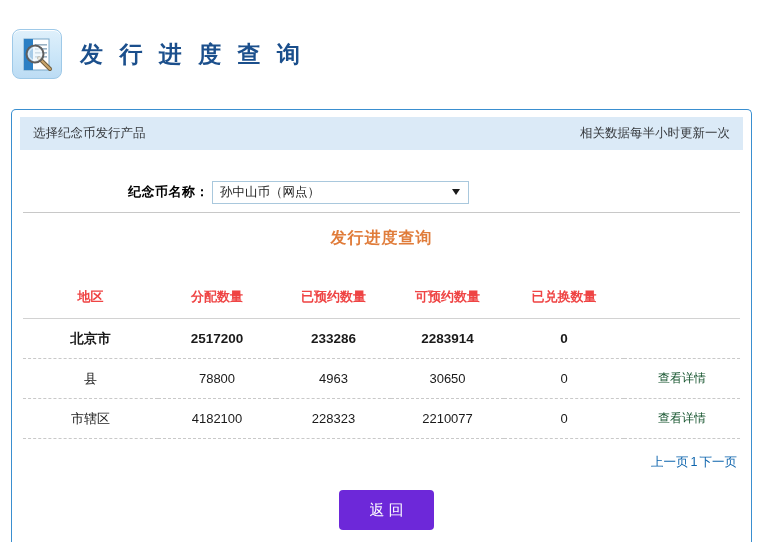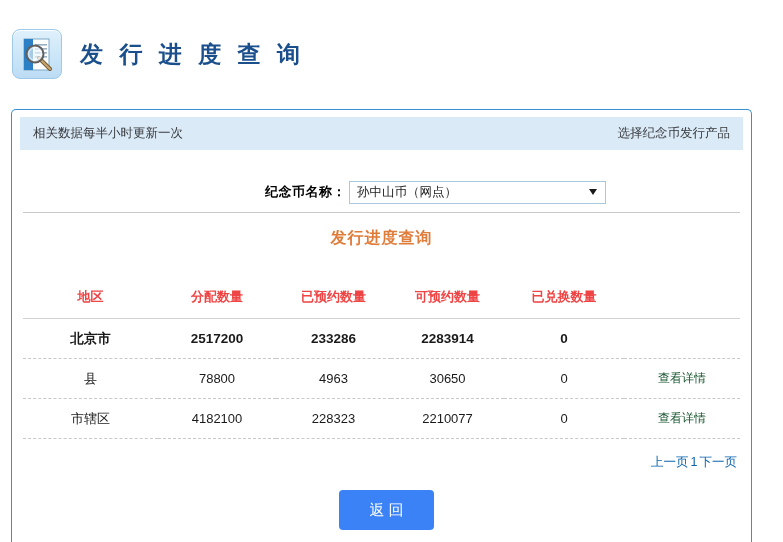--- a/index.html
+++ b/index.html
@@ -78,27 +78,26 @@
   }
   .panel-bar span {
     font-size: 12.5px;
     color: #36393d;
     white-space: nowrap;
   }
 
   
   .select-row {
     position: absolute;
-    left: 0;
+    left: 8px;
     top: 62px;
     width: 739px;
     height: 40px;
     display: flex;
     align-items: center;
-    justify-content: center;
   }
   .select-label {
     margin-left: 108px;
     font-size: 13px;
     font-weight: bold;
     color: #000000;
     white-space: nowrap;
     letter-spacing: 0.5px;
   }
   .select-box {
@@ -213,21 +212,21 @@
     margin: 0 2px;
   }
 
   
   .back-btn {
     position: absolute;
     left: 327px;
     top: 380px;
     width: 95px;
     height: 40px;
-    background: #3b82f6;
+    background: #6d28d9;
     border: none;
     border-radius: 4px;
     color: #ffffff;
     font-size: 15px;
     letter-spacing: 4px;
     font-family: "Liberation Sans", "DejaVu Sans", sans-serif;
     cursor: pointer;
     text-indent: 4px;
   }
 </style>
@@ -251,22 +250,22 @@
       <circle cx="22" cy="24" r="8.5" fill="#eaf4fb" fill-opacity="0.65" stroke="#5f5f5f" stroke-width="2"></circle>
       <circle cx="22" cy="24" r="6.3" fill="none" stroke="#ffffff" stroke-width="1" stroke-opacity="0.8"></circle>
     </svg>
   </div>
   <div class="page-title">发 行 进 度 查 询</div>
 </div>
 
 <div class="panel">
 
   <div class="panel-bar">
+    <span>选择纪念币发行产品</span>
     <span>相关数据每半小时更新一次</span>
-    <span>选择纪念币发行产品</span>
   </div>
 
   <div class="select-row">
     <div class="select-label">纪念币名称：</div>
     <div class="select-box">
       <span class="select-value">孙中山币（网点）</span>
       <span class="caret"></span>
     </div>
   </div>
 

